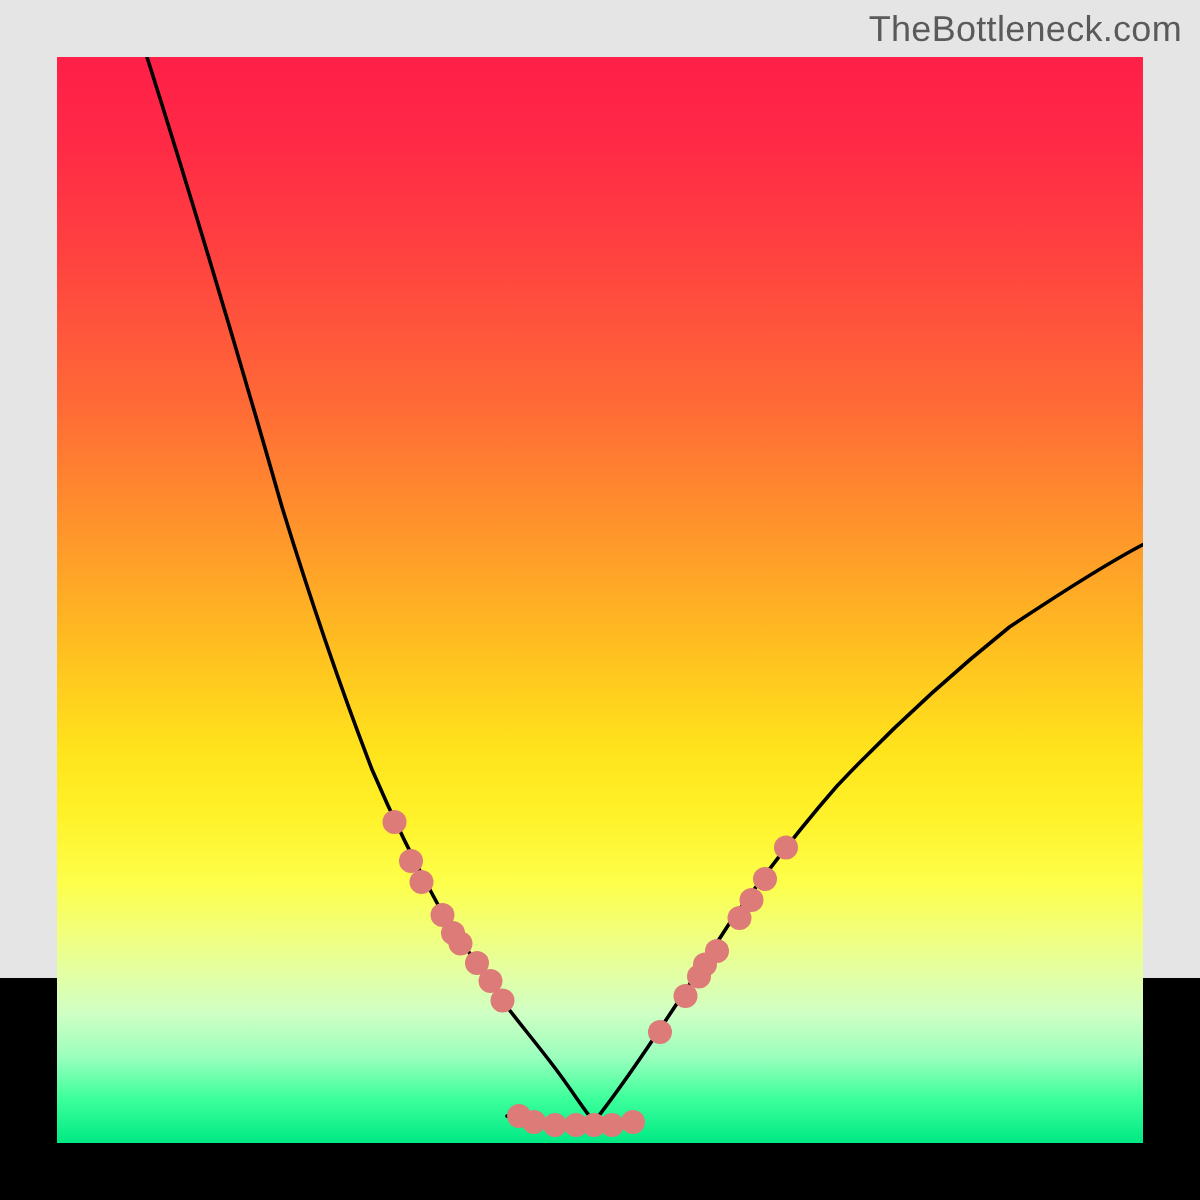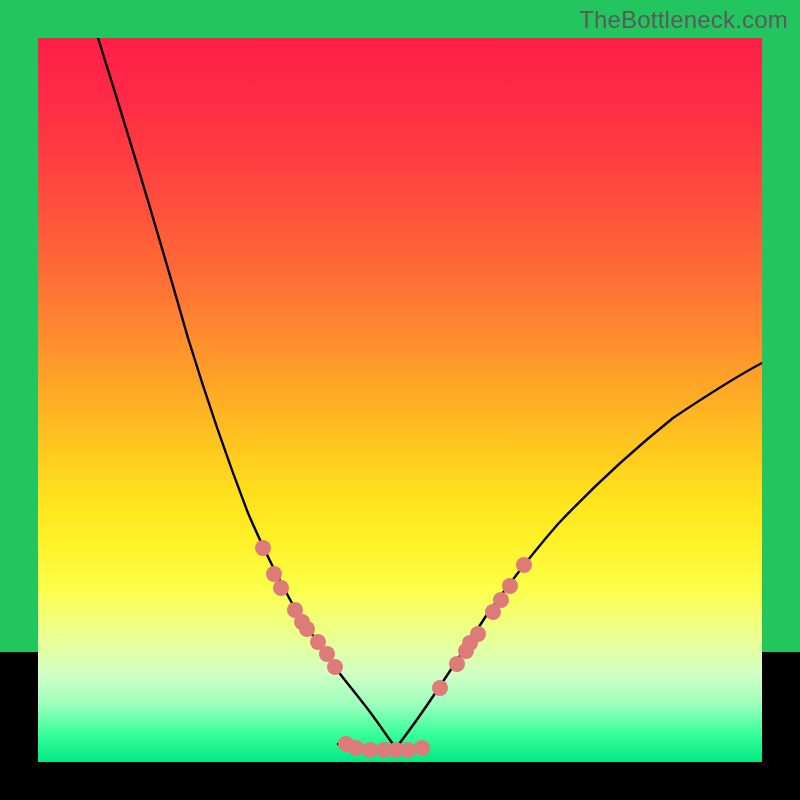--- a/index.html
+++ b/index.html
@@ -8,21 +8,21 @@
     width: 800px;
     height: 800px;
     overflow: hidden;
     background: #000;
     font-family: Arial, Helvetica, sans-serif;
   }
   .frame {
     position: relative;
     width: 800px;
     height: 652px;
-    background: #22c55e;
+    background: #e5e5e5;
   }
   .plot {
     position: absolute;
     left: 38px;
     top: 38px;
     width: 724px;
     height: 724px;
     
     background: linear-gradient(
       to bottom,

